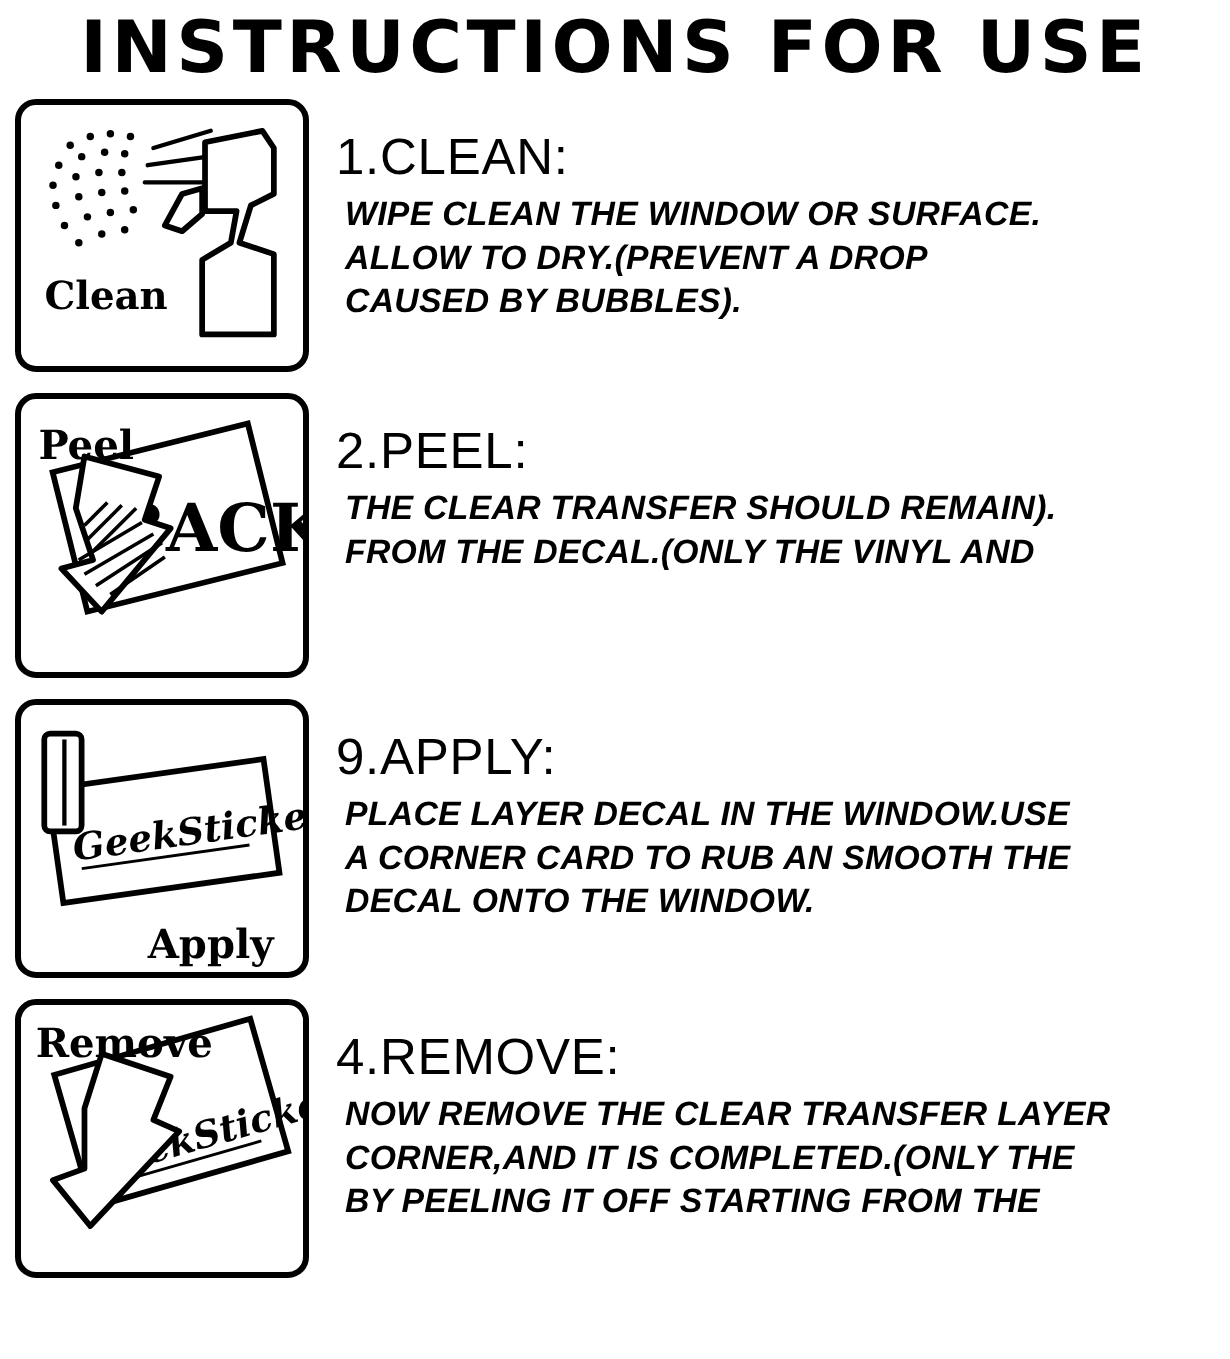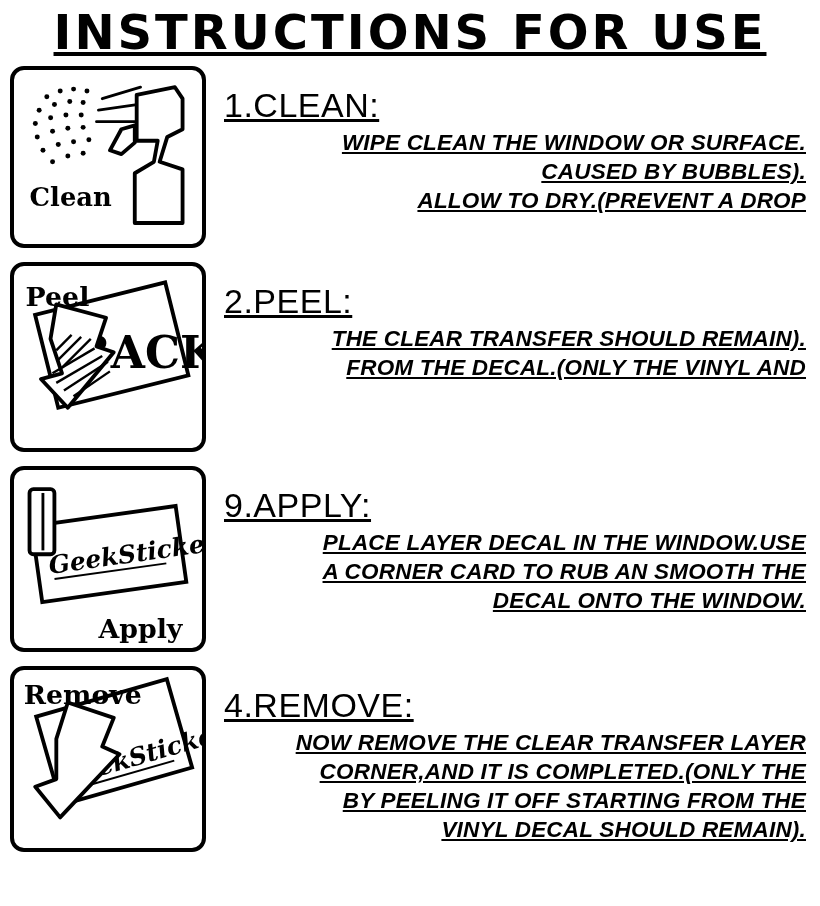--- a/index.html
+++ b/index.html
@@ -12,21 +12,20 @@
     height: 906px;
     font-family: "Liberation Sans", sans-serif;
     color: #000000;
     overflow: hidden;
   }
   .page {
     position: relative;
     width: 820px;
     height: 906px;
     box-sizing: border-box;
-    text-decoration: underline;
   }
   .main-title {
     font-family: "DejaVu Sans", sans-serif;
     font-weight: bold;
     font-size: 48px;
     letter-spacing: 3px;
     text-align: center;
     padding: 8px 0 10px 0;
     line-height: 1;
     white-space: nowrap;
@@ -78,21 +77,21 @@
   .step-body {
     font-family: "Liberation Sans", sans-serif;
     font-style: italic;
     font-weight: bold;
     font-size: 22.5px;
     letter-spacing: 0.2px;
     line-height: 1.30;
     margin: 0;
     padding-left: 6px;
   }
-  .step-body div { white-space: nowrap; text-align: right; }
+  .step-body div { white-space: nowrap; }
   .label-text {
     font-family: "DejaVu Serif", serif;
     font-weight: bold;
   }
 </style>
 </head>
 <body>
 
 <div class="page">
 
@@ -135,22 +134,22 @@
           </g>
           <path d="M128 26 L168 18 L176 30 L176 62 L160 70 L152 96 L176 104 L176 160 L126 160 L126 108 L146 96 L150 74 L128 74 Z" fill="#fff" stroke="#000" stroke-width="4" stroke-linejoin="round"></path>
           <path d="M126 58 L112 62 L100 84 L112 88 L126 76 Z" fill="#fff" stroke="#000" stroke-width="4" stroke-linejoin="round"></path>
           <text class="label-text" x="16" y="142" font-size="27" fill="#000">Clean</text>
         </svg>
       </div>
       <div class="step-text">
         <div class="step-head">1.CLEAN:</div>
         <div class="step-body">
           <div>WIPE CLEAN THE WINDOW OR SURFACE.</div>
+          <div>ALLOW TO DRY.(PREVENT A DROP</div>
           <div>CAUSED BY BUBBLES).</div>
-          <div>ALLOW TO DRY.(PREVENT A DROP</div>
         </div>
       </div>
     </div>
 
     <div class="step">
       <div class="icon-box h2">
         <svg viewBox="0 0 196 190" xmlns="http://www.w3.org/2000/svg">
           <g transform="rotate(-14 98 100)">
             <rect x="36" y="34" width="140" height="100" fill="#fff" stroke="#000" stroke-width="4"></rect>
             <text class="label-text" x="62" y="106" font-size="46" fill="#000" transform="rotate(14 98 100)">BACK</text>
@@ -211,19 +210,18 @@
           <path d="M56 34 L104 50 L92 80 L110 88 L48 154 L22 122 L44 114 L44 72 Z" fill="#fff" stroke="#000" stroke-width="4" stroke-linejoin="round"></path>
           <text class="label-text" x="10" y="36" font-size="28" fill="#000">Remove</text>
         </svg>
       </div>
       <div class="step-text">
         <div class="step-head">4.REMOVE:</div>
         <div class="step-body">
           <div>NOW REMOVE THE CLEAR TRANSFER LAYER</div>
           <div>CORNER,AND IT IS COMPLETED.(ONLY THE</div>
           <div>BY PEELING IT OFF STARTING FROM THE</div>
-          <div>VINYL DECAL SHOULD REMAIN).</div>
         </div>
       </div>
     </div>
 
   </div>
 </div>
 
 </body></html>

